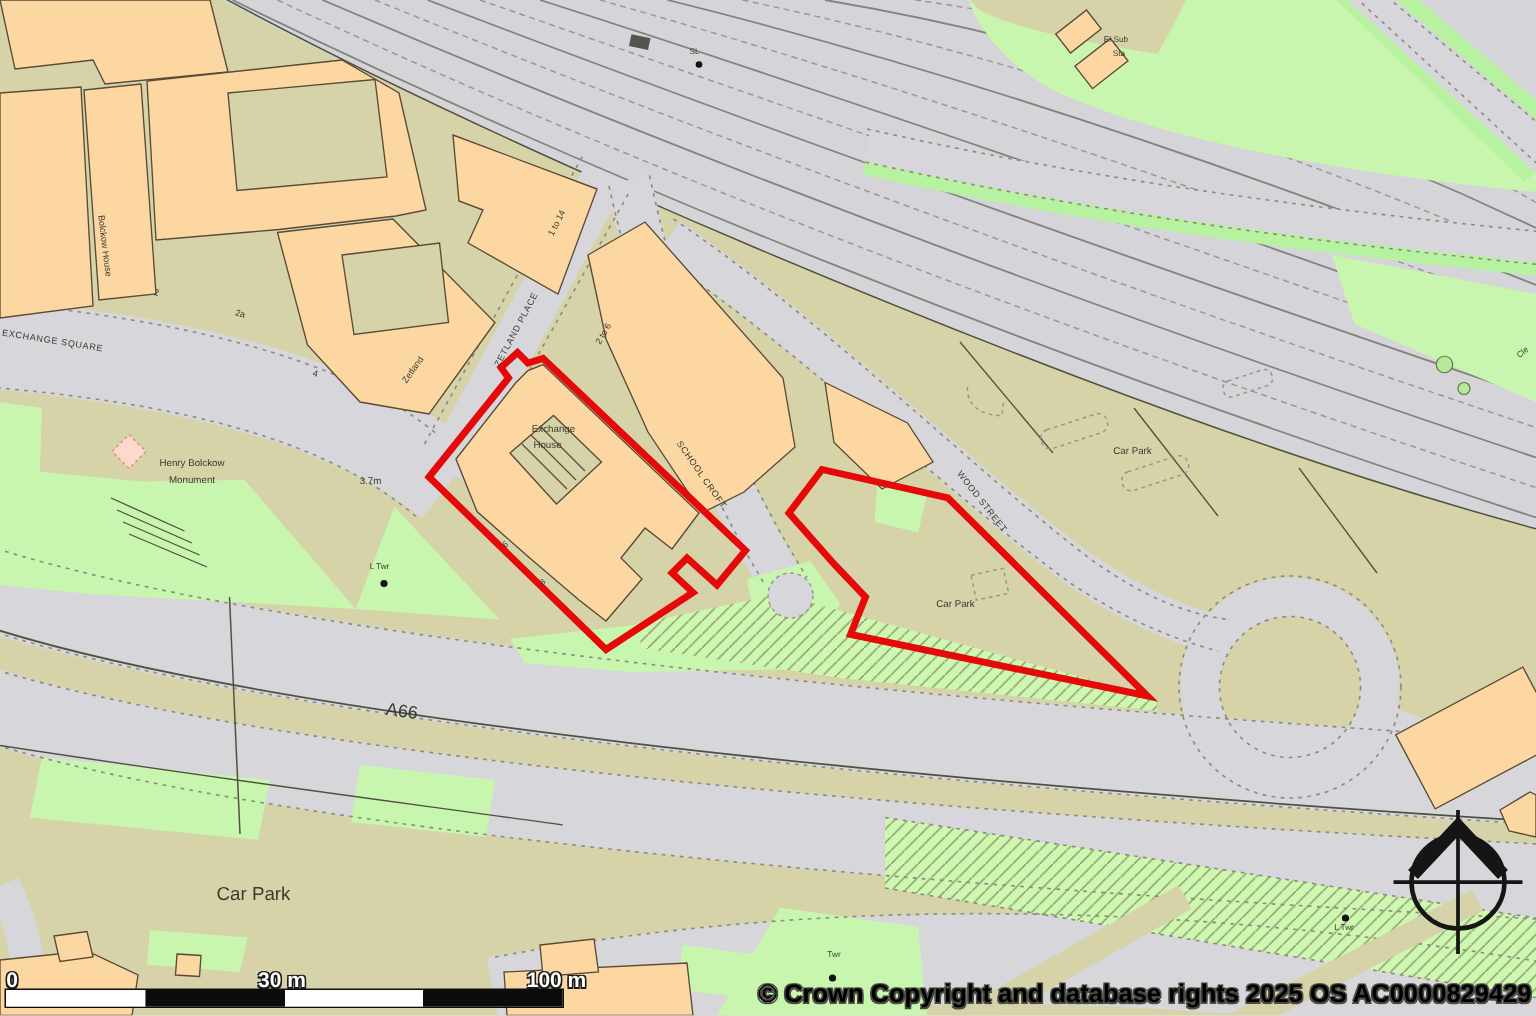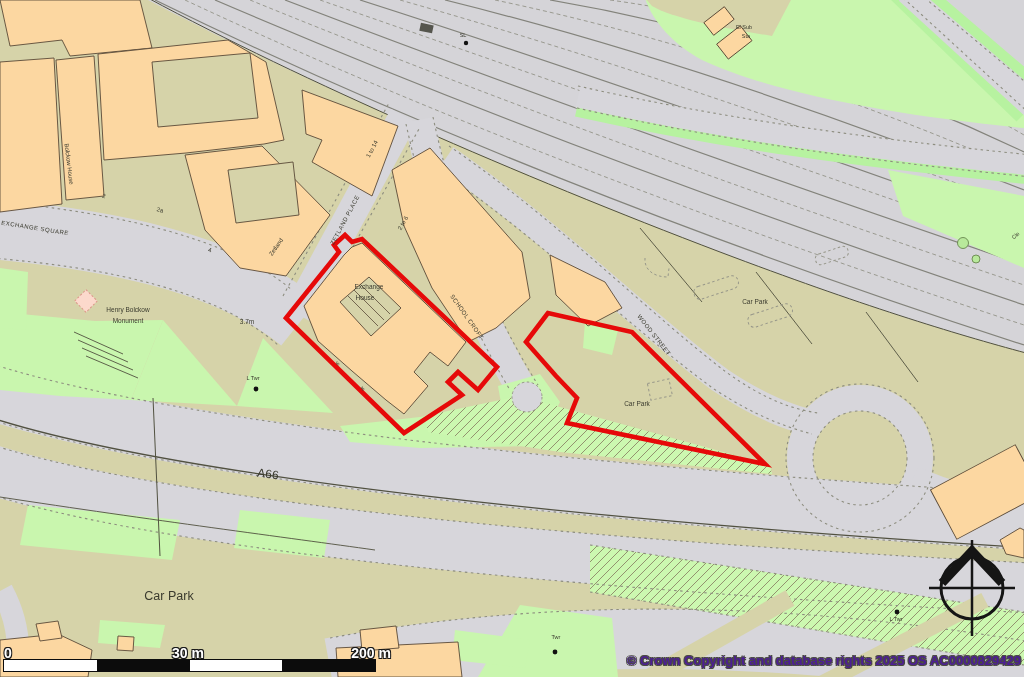--- a/index.html
+++ b/index.html
@@ -8,21 +8,21 @@
   #map svg{position:absolute;left:0;top:0;}
   .lbl{position:absolute;white-space:nowrap;color:#3a3a2e;line-height:1;
        font-family:"Liberation Sans",sans-serif;}
   #scalebar{position:absolute;left:3px;top:659px;width:373px;height:13px;
             border:1.5px solid #0c0c0c;display:flex;box-sizing:border-box;}
   #scalebar .seg{height:100%;}
   .seg.w{background:#ffffff;} .seg.b{background:#0c0c0c;}
   .scale-lbl{position:absolute;font-size:14px;font-weight:bold;color:#ffffff;
      text-shadow:-1px -1px 0 #1a1a1a,1px -1px 0 #1a1a1a,-1px 1px 0 #1a1a1a,1px 1px 0 #1a1a1a,0 1px 0 #1a1a1a,0 -1px 0 #1a1a1a;
      top:645px;transform:translateX(-50%);}
-  #copyright{position:absolute;right:3px;top:653px;font-size:13px;font-weight:bold;color:#4c1d95;
+  #copyright{position:absolute;right:3px;top:653px;font-size:17px;font-weight:bold;color:#000000;
      text-shadow:-1px -1px 0 #4a4a44,1px -1px 0 #4a4a44,-1px 1px 0 #4a4a44,1px 1px 0 #4a4a44;}
 </style>
 </head>
 <body>
 
 <div id="map">
 
 <svg width="1024" height="677" viewBox="0 0 1024 677">
   <defs>
     <pattern id="hatch" patternUnits="userSpaceOnUse" width="9" height="9">
@@ -239,17 +239,17 @@
     </div>
 
 <div id="scalebar">
   <div class="seg w" style="width:25%"></div>
   <div class="seg b" style="width:25%"></div>
   <div class="seg w" style="width:25%"></div>
   <div class="seg b" style="width:25%"></div>
 </div>
 <div class="scale-lbl" style="left:8px">0</div>
 <div class="scale-lbl" style="left:188px">30 m</div>
-<div class="scale-lbl" style="left:371px">200 m</div>
+<div class="scale-lbl" style="left:371px">100 m</div>
 
 <div id="copyright">© Crown Copyright and database rights 2025 OS AC0000829429</div>
 
 </div>
 
 </body></html>

